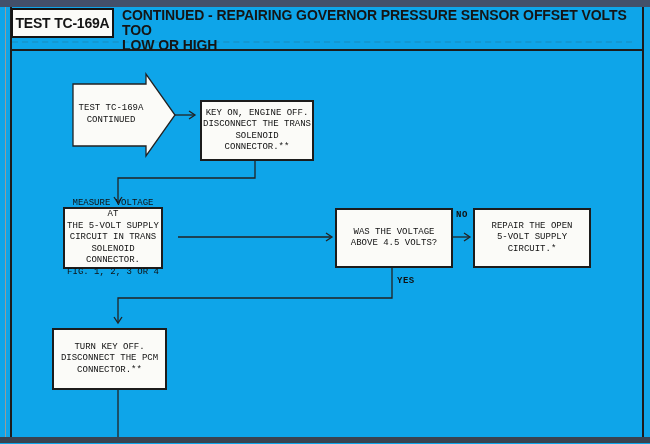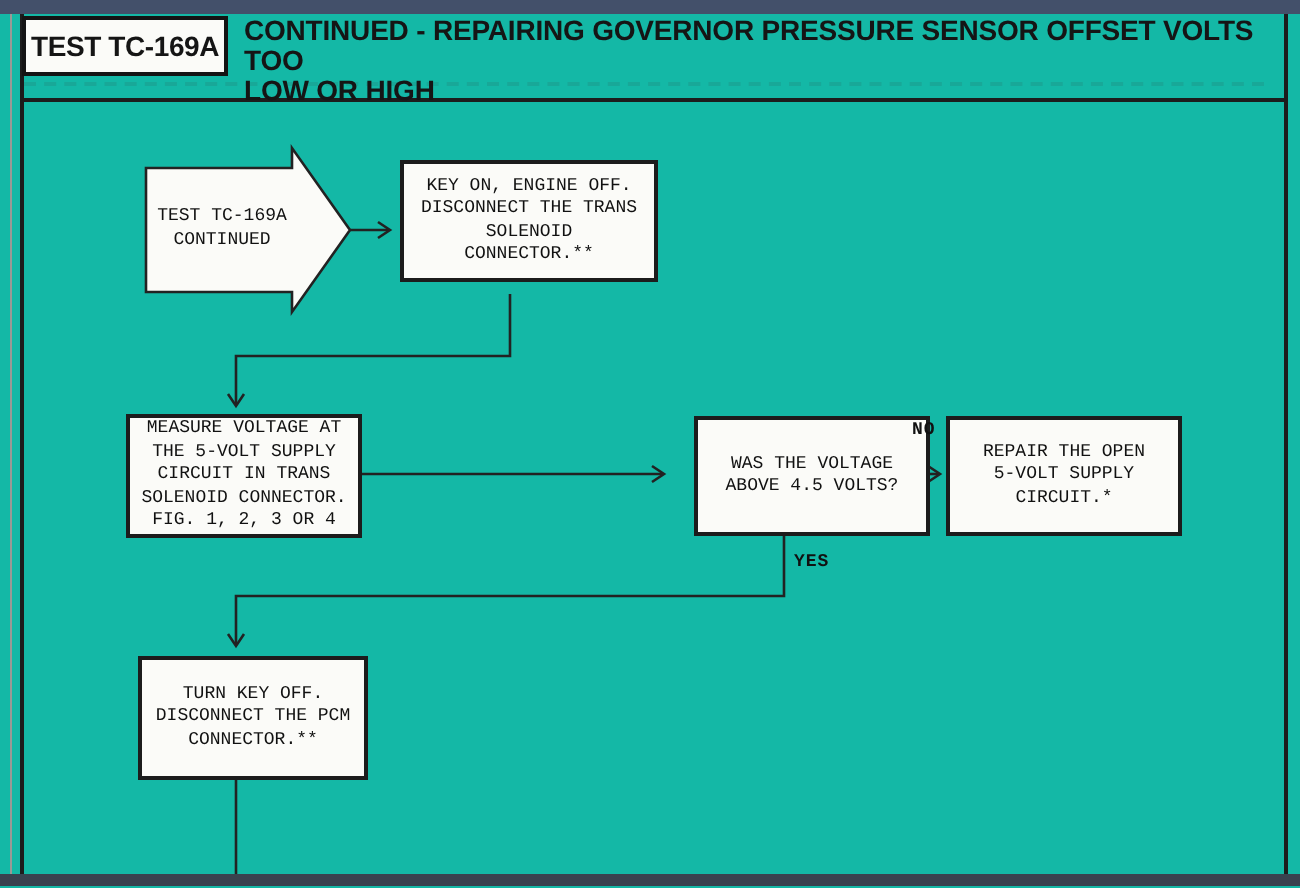--- a/index.html
+++ b/index.html
@@ -1,19 +1,19 @@
 <!DOCTYPE html>
 <html><head>
 <meta charset="utf-8">
 <style>
   * { margin:0; padding:0; box-sizing:border-box; }
   html,body { background:#e9e9e6; }
   .page {
     position:relative; width:650px; height:444px;
-    background:#14b8a6; overflow:hidden;
+    background:#0ea5e9; overflow:hidden;
     font-family:"Liberation Sans", sans-serif; color:#151515;
   }
   .topbar { position:absolute; left:0; top:0; width:650px; height:7px; background:#43506a; }
   .bottombar { position:absolute; left:0; top:437px; width:650px; height:6px; background:#39424f; }
   .edge-shadow { position:absolute; left:5px; top:7px; width:1px; height:430px; background:#9a9a96; }
   .border-left  { position:absolute; left:10px; top:7px; width:2px; height:430px; background:#1c1c1c; }
   .border-right { position:absolute; left:642px; top:7px; width:2px; height:430px; background:#1c1c1c; }
   .header-rule  { position:absolute; left:10px; top:49px; width:634px; height:2px; background:#1c1c1c; }
   .scan-smudge  { position:absolute; left:12px; top:41px; width:620px; height:0;
                   border-top:2px dashed rgba(60,60,60,0.12); }
@@ -43,25 +43,25 @@
   .fc-text {
     position:absolute; text-align:center;
     font-family:"Liberation Mono","DejaVu Sans Mono",monospace;
     font-size:9px; line-height:12px; white-space:pre-line; color:#111;
   }
   .fc-label {
     position:absolute;
     font-family:"Liberation Mono","DejaVu Sans Mono",monospace;
     font-size:9px; font-weight:bold; color:#111; letter-spacing:0.5px;
   }
-  .box-key-on  { left:200px; top:80px;  width:129px; height:61px; }
-  .box-measure { left:63px;  top:207px; width:118px; height:62px; }
-  .box-was     { left:335px; top:208px; width:118px; height:60px;margin-left:12px; }
+  .box-key-on  { left:200px; top:100px;  width:114px; height:61px; }
+  .box-measure { left:63px;  top:207px; width:100px; height:62px; }
+  .box-was     { left:335px; top:208px; width:118px; height:60px; }
   .box-repair  { left:473px; top:208px; width:118px; height:60px; }
-  .box-turn    { left:69px;  top:328px; width:115px; height:62px; }
+  .box-turn    { left:52px;  top:328px; width:115px; height:62px; }
   .start-text  { left:74px;  top:102px; width:74px; }
   .label-no    { left:456px; top:210px; }
   .label-yes   { left:397px; top:276px;text-align:center; }
 </style>
 </head>
 <body>
 
 <div class="page">
 
   <div class="topbar"></div>

